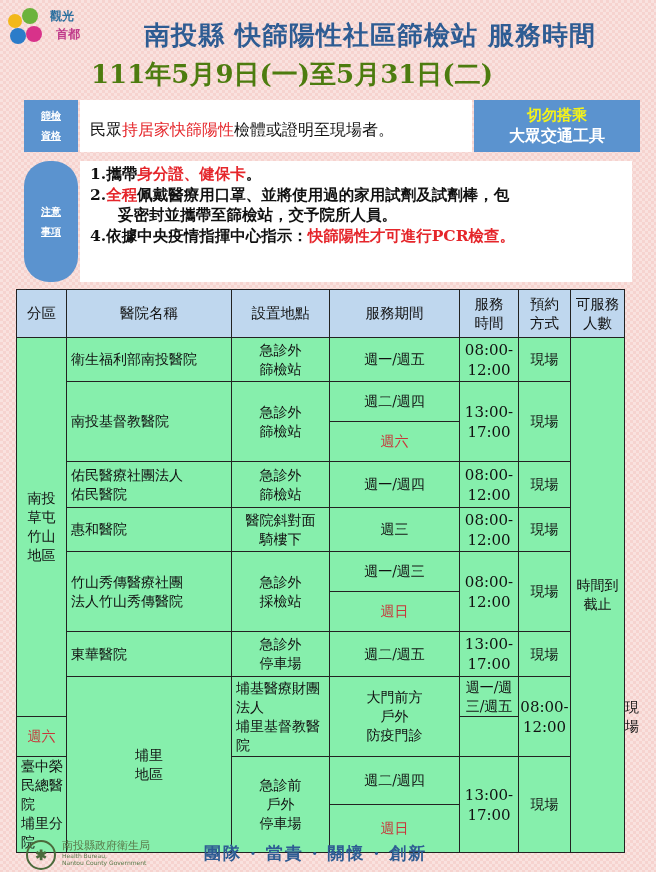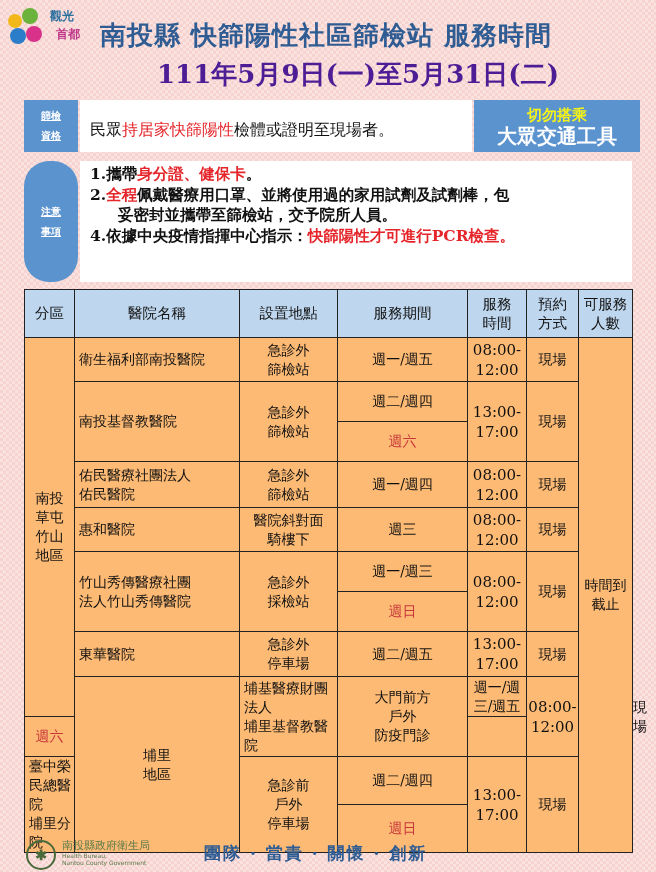--- a/index.html
+++ b/index.html
@@ -13,47 +13,47 @@
       linear-gradient(45deg, #f9e2df 25%, transparent 25%, transparent 75%, #f9e2df 75%);
     background-size: 6px 6px;
     background-position: 0 0, 3px 3px;
     color: #111;
   }
   .logo { position: absolute; left: 6px; top: 6px; width: 78px; height: 42px; }
   .logo .dot { position: absolute; border-radius: 50%; }
   .logo .txt1 { position: absolute; left: 44px; top: 2px; font-size: 12px; color: #2a6f9e; font-weight: bold; }
   .logo .txt2 { position: absolute; left: 50px; top: 20px; font-size: 12px; color: #c03a8a; font-weight: bold; }
   .title {
-    position: absolute; left: 100px; top: 18px; width: 540px; text-align: left;
+    position: absolute; left: 100px; top: 18px; width: 540px; text-align: center;
     font-size: 26px; font-weight: bold; color: #2e5c93; letter-spacing: 1px; white-space: nowrap;
   }
   .subtitle {
-    position: absolute; left: 0; top: 57px; width: 656px; text-align: center;
-    font-size: 26px; font-weight: bold; color: #4c1d95; letter-spacing: 0px; padding-left: 60px;
+    position: absolute; left: 0; top: 57px; width: 524px; text-align: center;
+    font-size: 26px; font-weight: bold; color: #4d7c0f; letter-spacing: 0px; padding-left: 60px;
   }
   .blue-label {
     position: absolute; background: #5b93cf; color: #fff; font-weight: bold;
     display: flex; align-items: center; justify-content: center; text-align: center;
     font-size: 10px; line-height: 20px; text-decoration: underline;
   }
   .white-box { position: absolute; background: #fff; }
   .elig-text { position: absolute; left: 90px; top: 120px; font-size: 16px; font-weight: normal; white-space: nowrap; }
   .red { color: #e5262b; }
   .warn-box {
     position: absolute; left: 474px; top: 100px; width: 166px; height: 52px; background: #5b93cf;
     display: flex; flex-direction: column; align-items: center; justify-content: center; font-weight: bold;
   }
   .warn-box .l1 { color: #f4f21a; font-size: 15px; line-height: 20px; }
-  .warn-box .l2 { color: #fff; font-size: 20px; line-height: 22px; }
+  .warn-box .l2 { color: #fff; font-size: 16px; line-height: 22px; }
   .notes { position: absolute; left: 90px; top: 164px; font-size: 15.5px; font-weight: bold; line-height: 20.5px; white-space: nowrap; }
   .notes .indent { padding-left: 28px; }
 
   table.sched {
-    position: absolute; left: 24px; top: 289px; width: 608px;
-    border-collapse: collapse; background: #fdba74; table-layout: fixed;
+    position: absolute; left: 16px; top: 289px; width: 608px;
+    border-collapse: collapse; background: #86efac; table-layout: fixed;
     font-size: 14px;
   }
   table.sched td, table.sched th {
     border: 1.5px solid #222; text-align: center; vertical-align: middle; font-weight: normal; line-height: 19px;
   }
   table.sched th { background: #bfd7ee; height: 48px; font-size: 14.5px; }
   table.sched td.left { text-align: left; padding-left: 4px; }
   table.sched td.time { font-size: 15px; line-height: 20px; }
   table.sched td.red-cell { color: #c8363a; }
   .footer-logo { position: absolute; left: 26px; top: 840px; width: 30px; height: 30px; border: 2.5px solid #4b6a3b; border-radius: 50%; display:flex; align-items:center; justify-content:center; color:#4b6a3b; font-size: 14px; font-weight:bold; }

